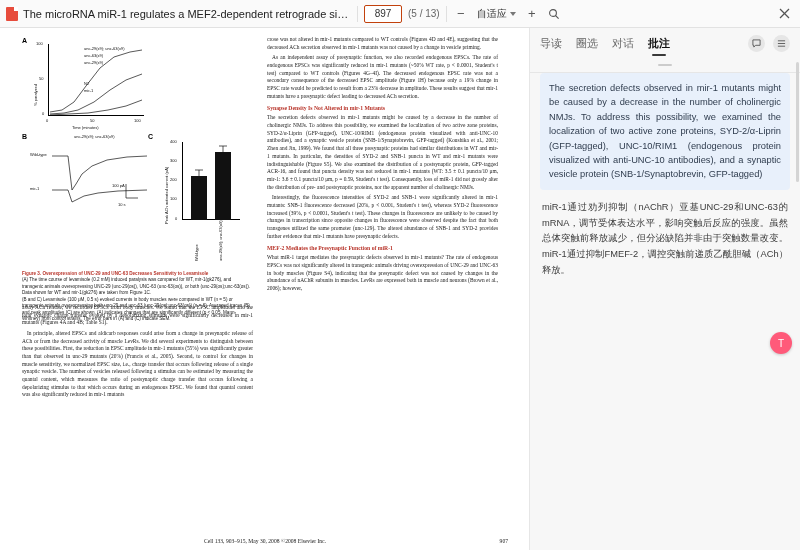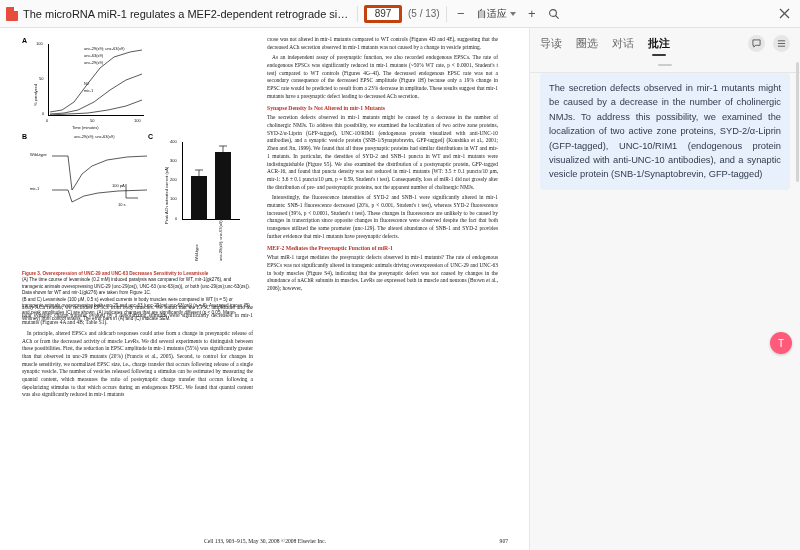--- a/index.html
+++ b/index.html
@@ -52,21 +52,21 @@
     white-space: nowrap;
     overflow: hidden;
     text-overflow: ellipsis;
   }
   .tb-sep {
     width: 1px; height: 16px; background: #e0e0e0;
     flex: 0 0 auto;
   }
   .page-num-box {
     width: 38px; height: 18px;
-    border: 3px solid #c2410c;
+    border: 1px solid #c2410c;
     border-radius: 2px;
     background: #fff;
     font-size: 10px;
     color: #333;
     display: flex; align-items: center; justify-content: center;
   }
   .page-total {
     font-size: 10px; color: #666; white-space: nowrap;
   }
   .zoom-btn {
@@ -452,18 +452,19 @@
           </div>
         </div>
       </div>
       <div class="rp-sub">
           <div class="dash"></div>
         </div>
       <div class="rp-divider"></div>
 
 
       <div class="note-card">The secretion defects observed in mir-1 mutants might be caused by a decrease in the number of cholinergic NMJs. To address this possibility, we examined the localization of two active zone proteins, SYD-2/α-Liprin (GFP-tagged), UNC-10/RIM1 (endogenous protein visualized with anti-UNC-10 antibodies), and a synaptic vesicle protein (SNB-1/Synaptobrevin, GFP-tagged)</div>
+      <div class="note-body">miR-1通过劝列抑制（nAChR）亚基UNC-29和UNC-63的mRNA，调节受体表达水平，影响突触后反应的强度。虽然总体突触前释放减少，但分泌缺陷并非由于突触数量改变。miR-1通过抑制FMEF-2，调控突触前递质乙酰胆碱（ACh）释放。</div>
 
       <div class="fab">T</div>
       <div class="scroll-thumb"></div>
     </div>
   </div>
 </div>
 
 </body></html>

